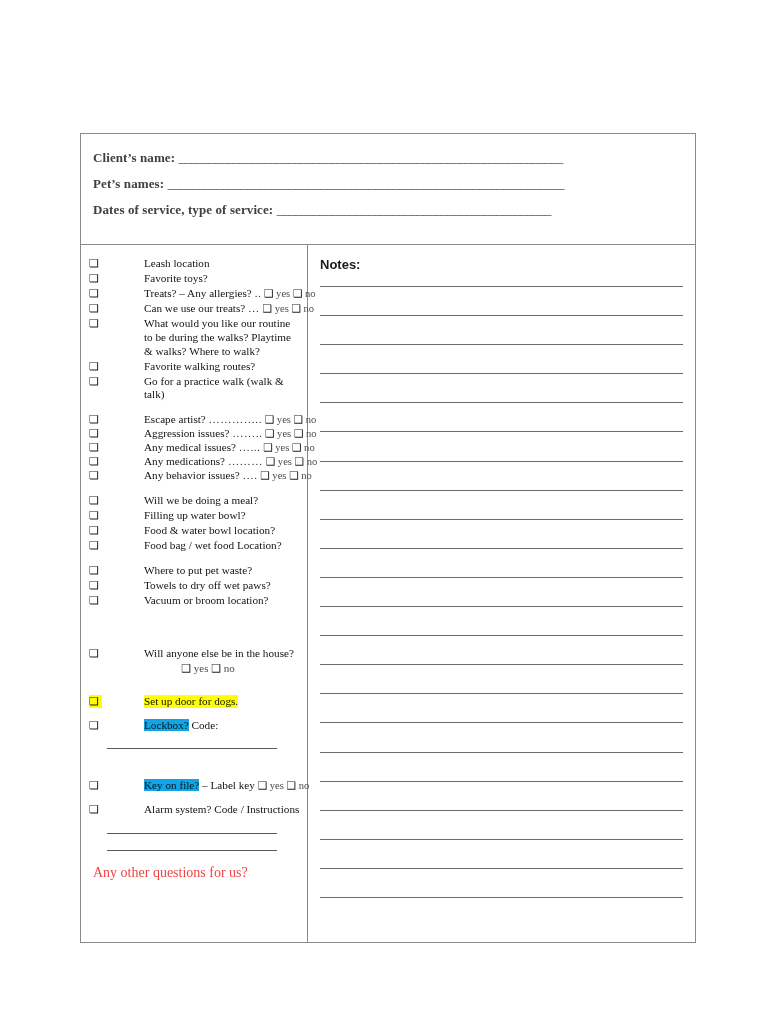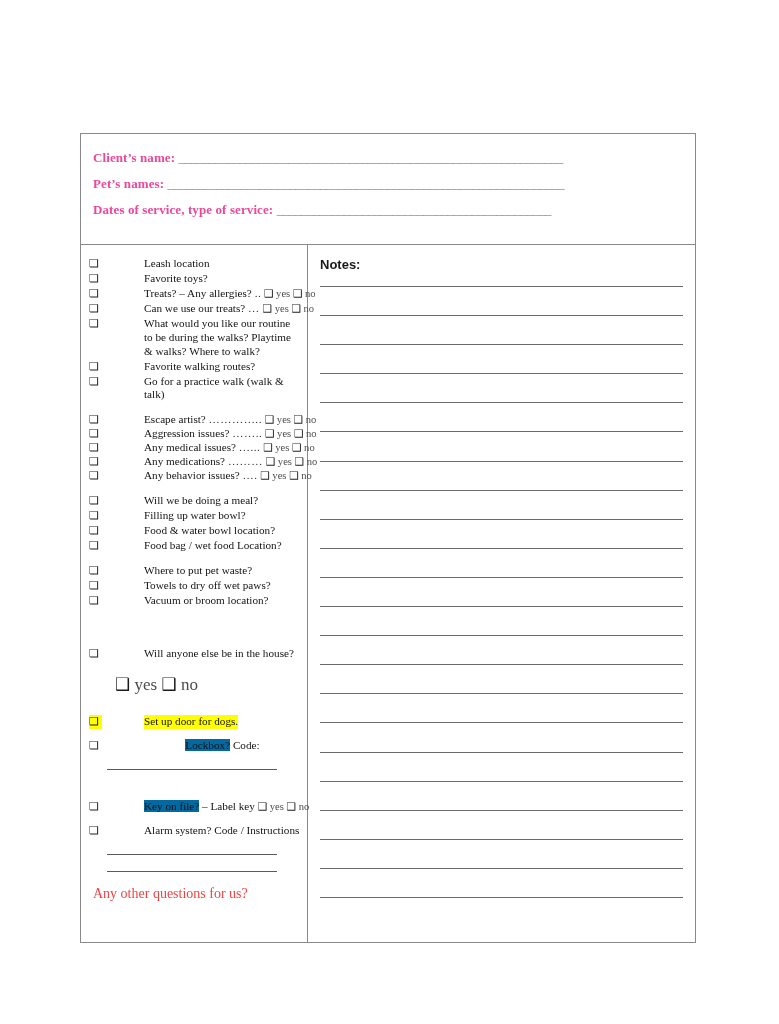--- a/index.html
+++ b/index.html
@@ -51,21 +51,21 @@
   .top-fields {
     position: relative;
     height: 111px;
     border-bottom: 1px solid #8a8a8a;
     padding: 16px 14px 0 12px;
   }
   .field-row {
     font-family: "Liberation Serif", "DejaVu Serif", serif;
     font-weight: bold;
     font-size: 13px;
-    color: #ec4899;
+    color: #404040;
     white-space: nowrap;
     margin-bottom: 10px;
     letter-spacing: 0.1px;
   }
   .field-row .fill {
     font-weight: normal;
     letter-spacing: -0.4px;
   }
 
   .columns {
@@ -99,41 +99,42 @@
     font-size: 11px;
     line-height: 13.6px;
     color: #1a1a1a;
     font-family: "DejaVu Sans", sans-serif;
   }
   .item-text {
     flex: 1 1 auto;
     white-space: normal;
     margin-left: 42px;
   }
-  .item-text.nowrap { white-space: nowrap; text-align: center; }
+  .item-text.nowrap { white-space: nowrap; }
   .leader { letter-spacing: 0.5px; color: #222; }
   .yn {
     color: #4c4c4c;
     white-space: nowrap;
     font-size: 10.6px;
   }
   .yn .box {
     font-family: "DejaVu Sans", sans-serif;
     color: #1a1a1a;
     font-size: 10.5px;
   }
   .hl-yellow { background: #ffff00; }
-  .hl-cyan   { background: #0369a1; }
+  .hl-cyan   { background: #0ea5e9; }
 
   .sub-yn {
-    font-size: 17px;
+    font-size: 11px;
     color: #4c4c4c;
     margin-left: 26px;
-    margin-top: 14px;
+    margin-top: 1px;
     white-space: nowrap;
+    text-align: center;
   }
   .sub-yn .box { font-family: "DejaVu Sans", sans-serif; color: #1a1a1a; }
 
   .blank-rule {
     height: 1px;
     background: #5a5a5a;
     margin: 16px 0 14px 18px;
     width: 170px;
   }
   .closing {

